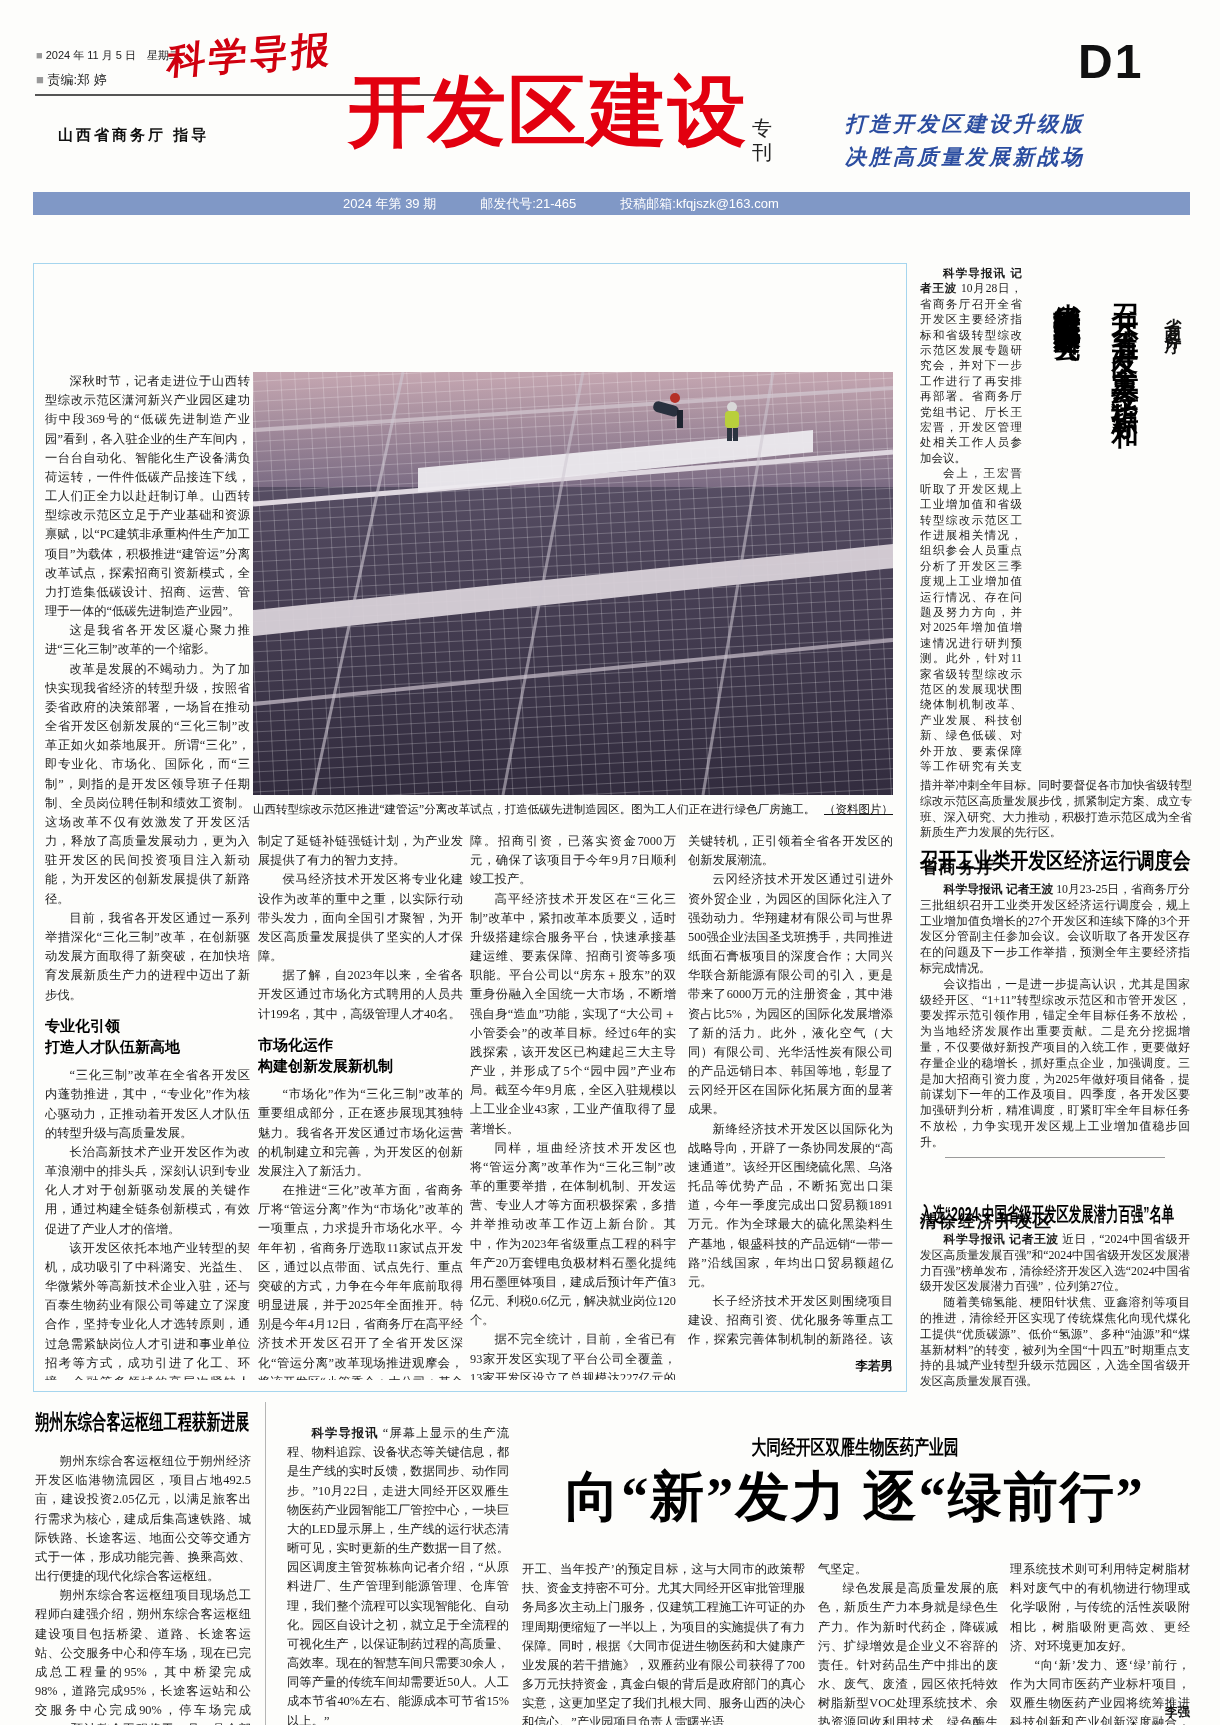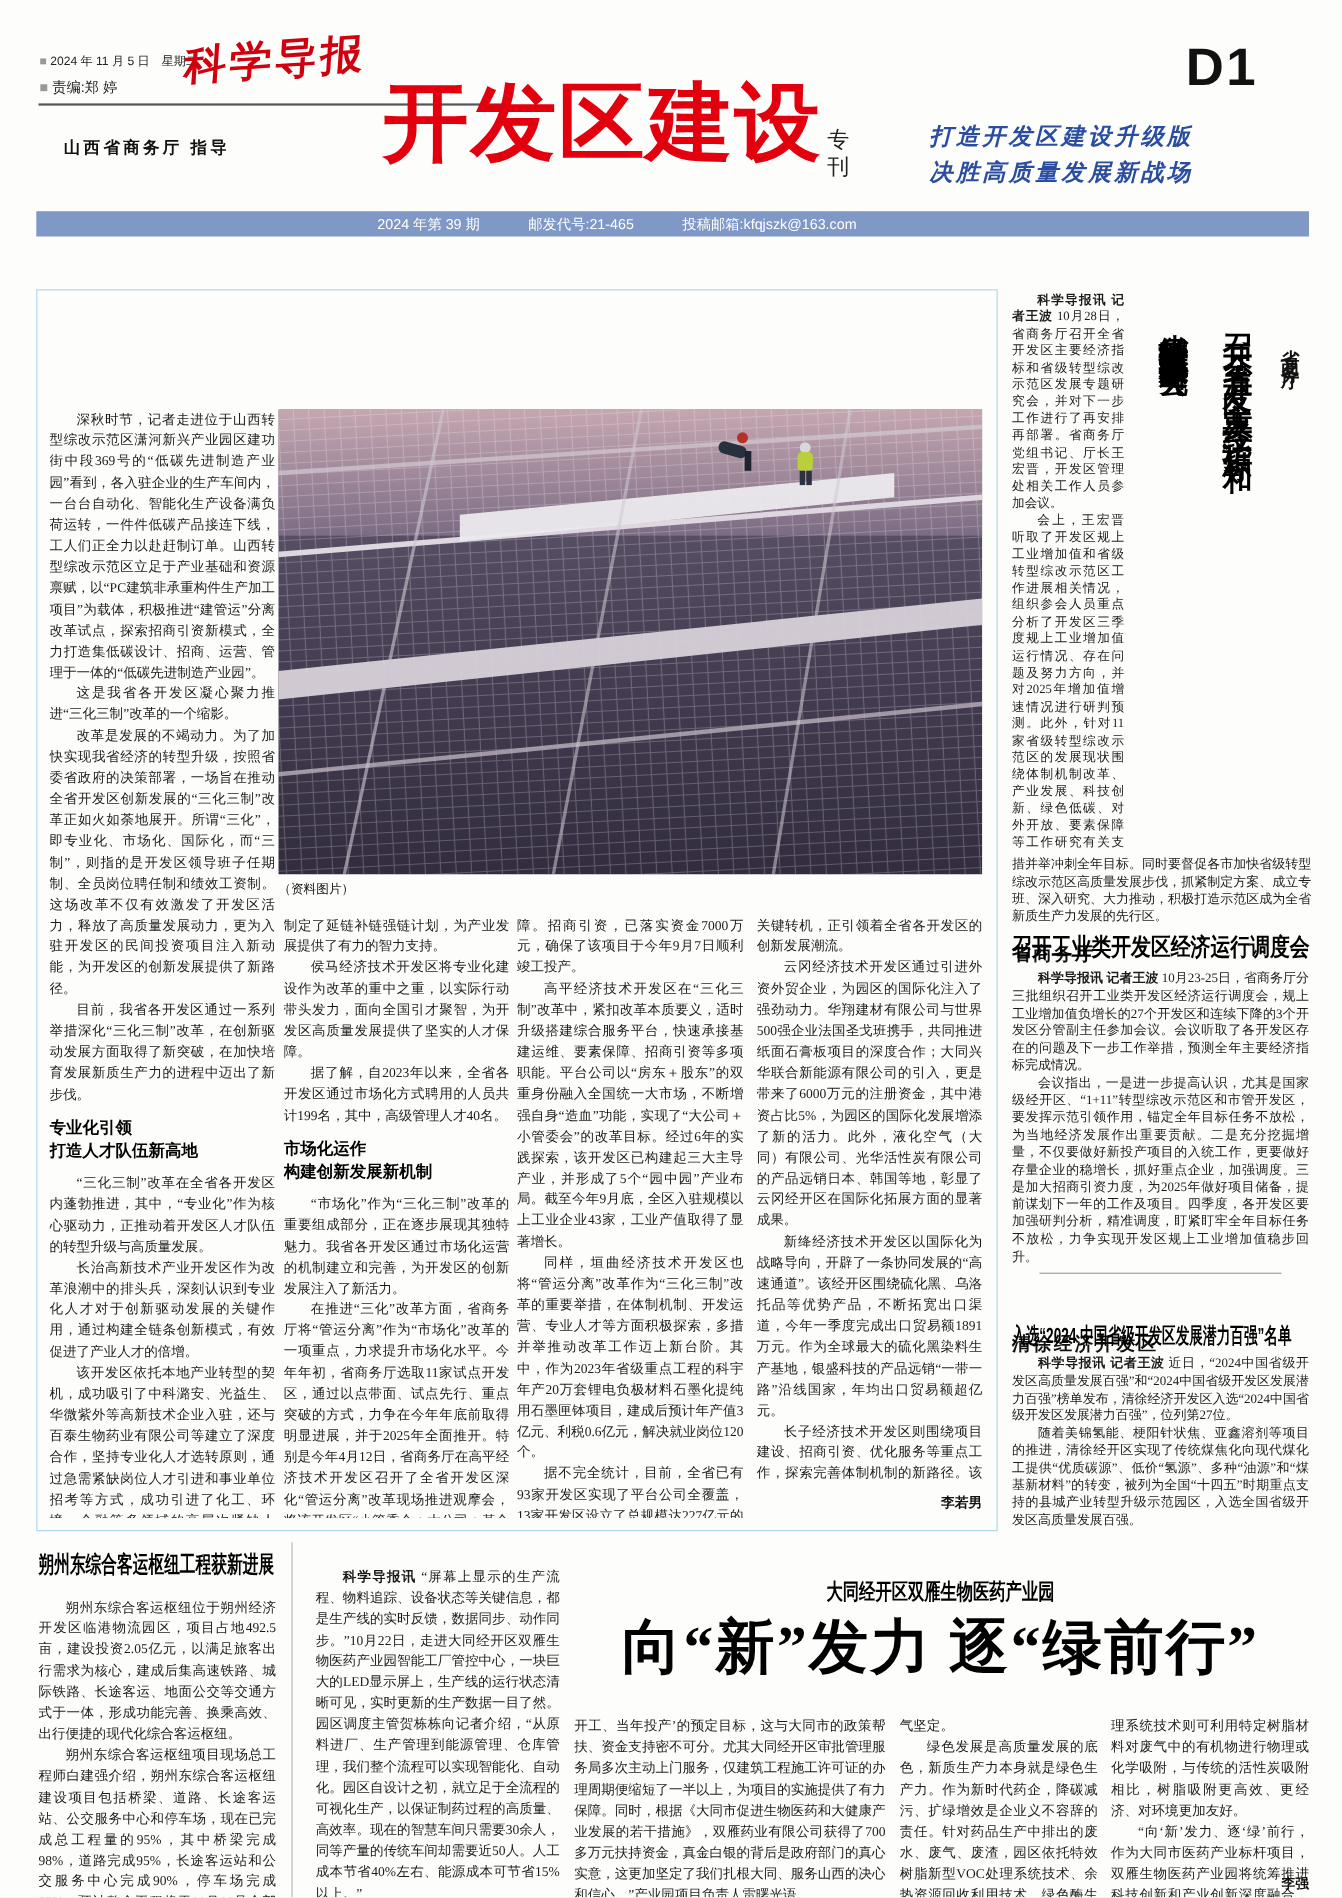--- a/index.html
+++ b/index.html
@@ -98,21 +98,22 @@
       <g transform="translate(472,32)">
         <circle cx="7" cy="3" r="5" fill="#d8d8d8"></circle>
         <rect x="0" y="7" width="14" height="17" rx="4" fill="#b9cf3c"></rect>
         <rect x="2" y="24" width="5" height="13" fill="#2b3340"></rect>
         <rect x="8" y="24" width="5" height="13" fill="#2b3340"></rect>
       </g>
     </svg>
   </div>
   <div class="abs" style="left:253px;top:801px;width:640px;display:flex;justify-content:space-between;
        font:11.5px/1.4 'Liberation Serif',serif;color:#111;">
-    <span style="white-space:nowrap;">（资料图片）</span>
+    <span>山西转型综改示范区推进“建管运”分离改革试点，打造低碳先进制造园区。图为工人们正在进行绿色厂房施工。</span>
+    <span style="white-space:nowrap;text-decoration:underline;">（资料图片）</span>
   </div>
 
   <div class="col" style="left:45px;top:372px;width:205px;height:1008px;">
     <p class="p">深秋时节，记者走进位于山西转型综改示范区潇河新兴产业园区建功街中段369号的“低碳先进制造产业园”看到，各入驻企业的生产车间内，一台台自动化、智能化生产设备满负荷运转，一件件低碳产品接连下线，工人们正全力以赴赶制订单。山西转型综改示范区立足于产业基础和资源禀赋，以“PC建筑非承重构件生产加工项目”为载体，积极推进“建管运”分离改革试点，探索招商引资新模式，全力打造集低碳设计、招商、运营、管理于一体的“低碳先进制造产业园”。</p>
     <p class="p">这是我省各开发区凝心聚力推进“三化三制”改革的一个缩影。</p>
     <p class="p">改革是发展的不竭动力。为了加快实现我省经济的转型升级，按照省委省政府的决策部署，一场旨在推动全省开发区创新发展的“三化三制”改革正如火如荼地展开。所谓“三化”，即专业化、市场化、国际化，而“三制”，则指的是开发区领导班子任期制、全员岗位聘任制和绩效工资制。这场改革不仅有效激发了开发区活力，释放了高质量发展动力，更为入驻开发区的民间投资项目注入新动能，为开发区的创新发展提供了新路径。</p>
     <p class="p">目前，我省各开发区通过一系列举措深化“三化三制”改革，在创新驱动发展方面取得了新突破，在加快培育发展新质生产力的进程中迈出了新步伐。</p>
     <div class="subhead">
       <div>专业化引领</div>
       <div>打造人才队伍新高地</div>

